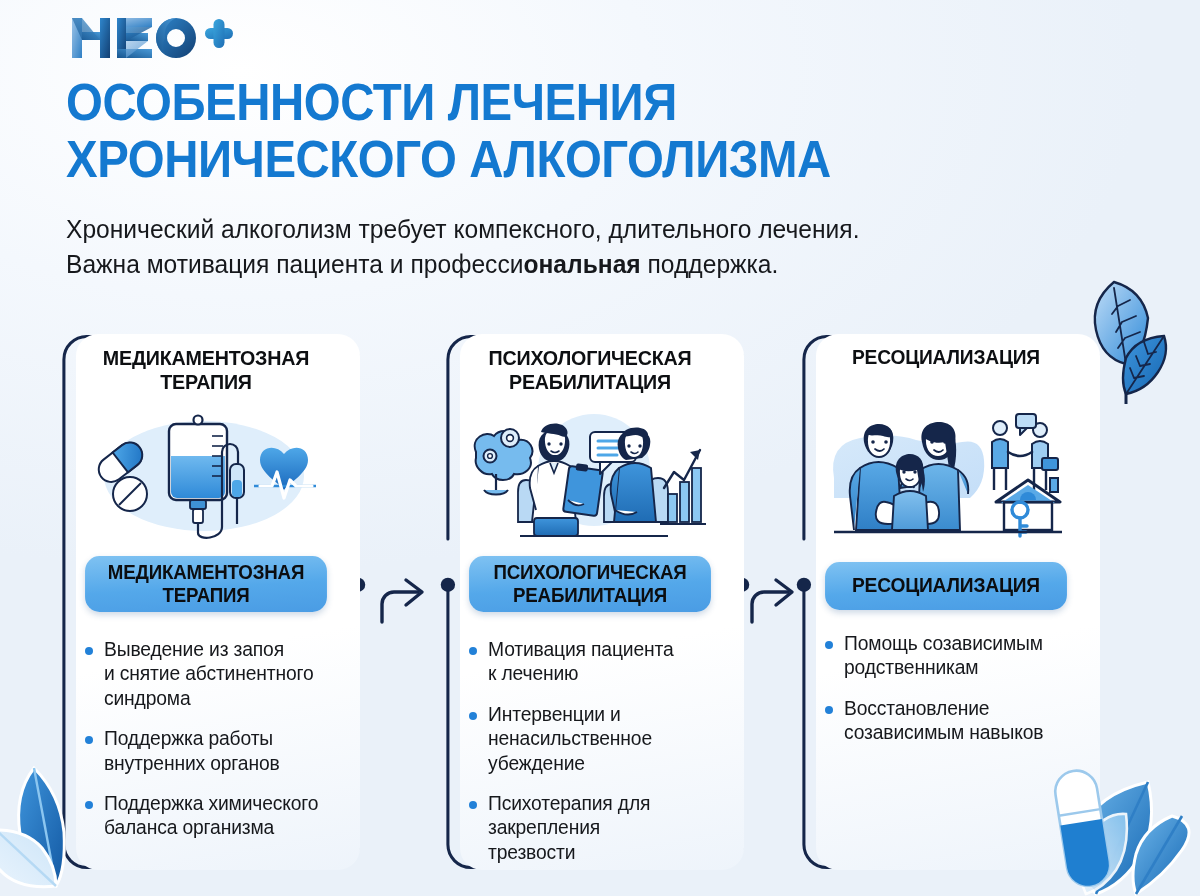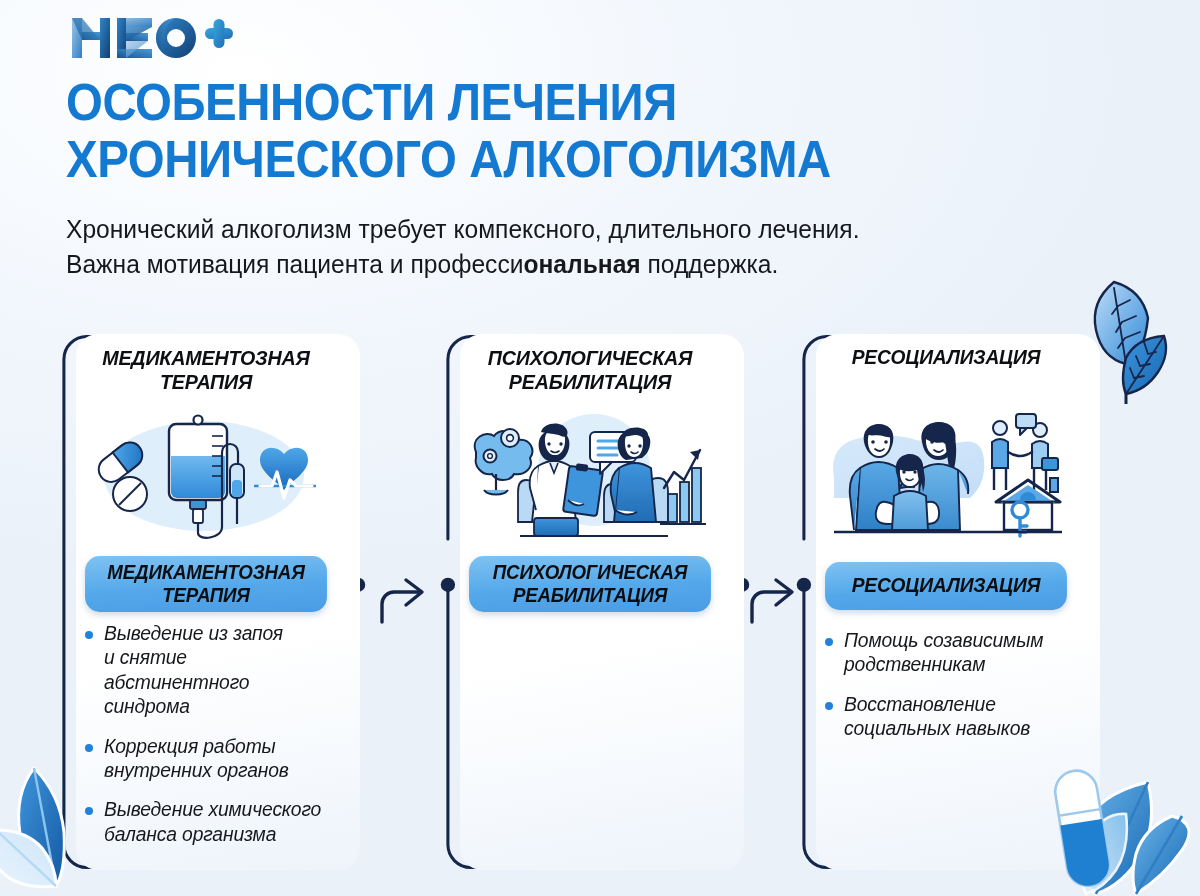--- a/index.html
+++ b/index.html
@@ -44,21 +44,21 @@
     color:#16181c;
     font-size:25.5px;
     line-height:1.38;
     transform:scaleX(0.965);
     transform-origin:left top;
     white-space:pre-line;
   }
   #subtitle b { font-weight:bold; }
 
   
-  .card-wrap { position:absolute; top:322px; width:298px; height:560px;font-style:italic; }
+  .card-wrap { position:absolute; top:322px; width:298px; height:560px; }
   #wrap0 { left:62px; }
   #wrap1 { left:446px; }
   #wrap2 { left:802px;padding-left:15px; }
 
   .frame-svg { position:absolute; inset:0; width:100%; height:100%; overflow:visible; }
 
   .panel {
     position:absolute; left:14px; top:12px;
     width:284px; height:536px;
     background:linear-gradient(170deg,#ffffff 0%,#ffffff 58%,#eef4fb 100%);
@@ -96,23 +96,23 @@
     transform-origin:center;
     display:flex; align-items:center; justify-content:center;
     white-space:pre-line;
     line-height:1.16;
   }
   #badge0 { top:234px; height:56px; font-size:19.5px; }
   #badge1 { top:234px; height:56px; font-size:19.5px; }
   #badge2 { top:240px; height:48px; font-size:20px; }
 
   .bullets { position:absolute; left:22px; top:300px; width:250px; }
-  #wrap2 .bullets { top:307px; }
-
-  .bullet { position:relative; padding-left:20px; margin-bottom:15px; }
+  #wrap2 .bullets { top:294px; }
+
+  .bullet { position:relative; padding-left:20px; margin-bottom:15px;margin-top:16px; }
   .bullet:last-child { margin-bottom:0; }
   .bullet::before {
     content:""; position:absolute; left:1px; top:9px;
     width:8px; height:8px; border-radius:50%;
     background:#2281d8;
   }
   .bullet span {
     display:block;
     color:#16181c;
     font-size:19.3px;
@@ -249,25 +249,25 @@
     <div class="badge" id="badge0">МЕДИКАМЕНТОЗНАЯ
 ТЕРАПИЯ</div>
 
     <div class="bullets">
       <div class="bullet">
           <span>Выведение из запоя
 и снятие абстинентного
 синдрома</span>
         </div>
       <div class="bullet">
-          <span>Коррекция работы
+          <span>Поддержка работы
 внутренних органов</span>
         </div>
       <div class="bullet">
-          <span>Выведение химического
+          <span>Поддержка химического
 баланса организма</span>
         </div>
     </div>
   </div>
 
   <div class="arrow" id="arrow0">
     <svg viewBox="0 0 52 70">
       <path d="M4 66 V48 a12 12 0 0112-12 H40" fill="none" stroke="#15264a" stroke-width="3.4" stroke-linecap="round" stroke-linejoin="round"></path>
       <polyline points="28,24 44,36 28,49" fill="none" stroke="#15264a" stroke-width="3.4" stroke-linecap="round" stroke-linejoin="round"></polyline>
     </svg>
@@ -351,20 +351,36 @@
         <polygon points="238,44 228,46 236,54" fill="#15264a"></polygon>
         <line x1="198" y1="118" x2="244" y2="118" stroke="#15264a" stroke-width="2"></line>
 
         <line x1="58" y1="130" x2="206" y2="130" stroke="#15264a" stroke-width="2.2"></line>
       </svg>
     </div>
 
     <div class="badge" id="badge1">ПСИХОЛОГИЧЕСКАЯ
 РЕАБИЛИТАЦИЯ</div>
 
+    <div class="bullets">
+      <div class="bullet">
+          <span>Мотивация пациента
+к лечению</span>
+        </div>
+      <div class="bullet">
+          <span>Интервенции и
+ненасильственное
+убеждение</span>
+        </div>
+      <div class="bullet">
+          <span>Психотерапия для
+закрепления
+трезвости</span>
+        </div>
+    </div>
   </div>
 
   <div class="arrow" id="arrow1">
     <svg viewBox="0 0 52 70">
       <path d="M4 66 V48 a12 12 0 0112-12 H40" fill="none" stroke="#15264a" stroke-width="3.4" stroke-linecap="round" stroke-linejoin="round"></path>
       <polyline points="28,24 44,36 28,49" fill="none" stroke="#15264a" stroke-width="3.4" stroke-linecap="round" stroke-linejoin="round"></polyline>
     </svg>
   </div>
 
   <div class="card-wrap" id="wrap2">
@@ -456,21 +472,21 @@
 
     <div class="badge" id="badge2">РЕСОЦИАЛИЗАЦИЯ</div>
 
     <div class="bullets">
       <div class="bullet">
           <span>Помощь созависимым
 родственникам</span>
         </div>
       <div class="bullet">
           <span>Восстановление
-социальных навыков</span>
+созависимым навыков</span>
         </div>
     </div>
   </div>
 
   <div class="deco" id="deco-tr">
     <svg viewBox="0 0 150 190">
       <defs>
         <linearGradient id="leafA" x1="0" y1="0" x2="1" y2="1">
           <stop offset="0" stop-color="#bedcf7"></stop>
             <stop offset="1" stop-color="#2f8ad8"></stop>

